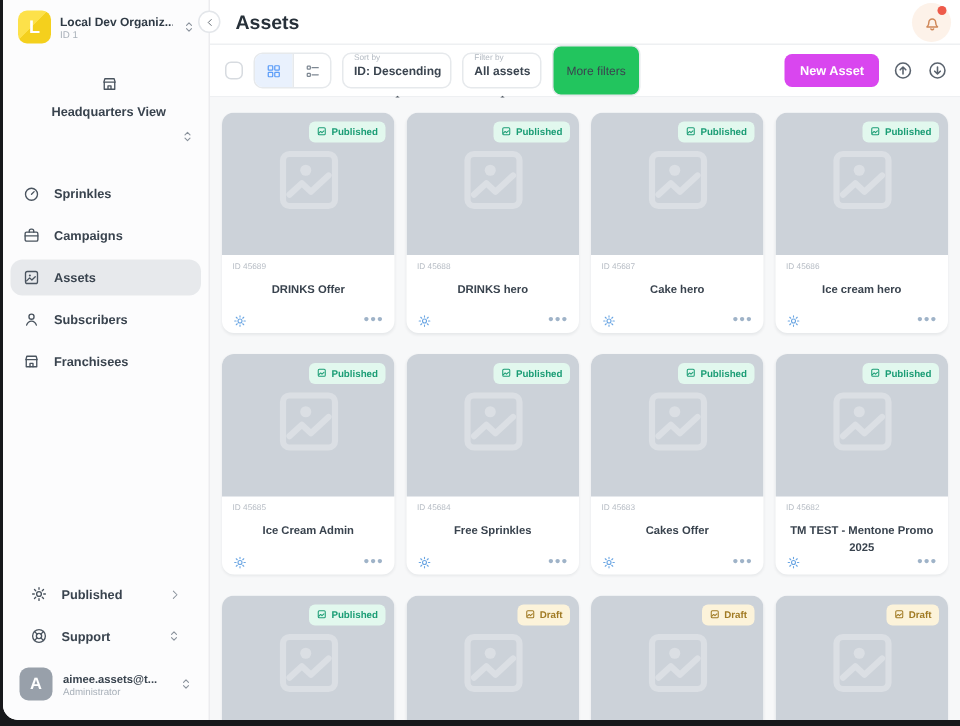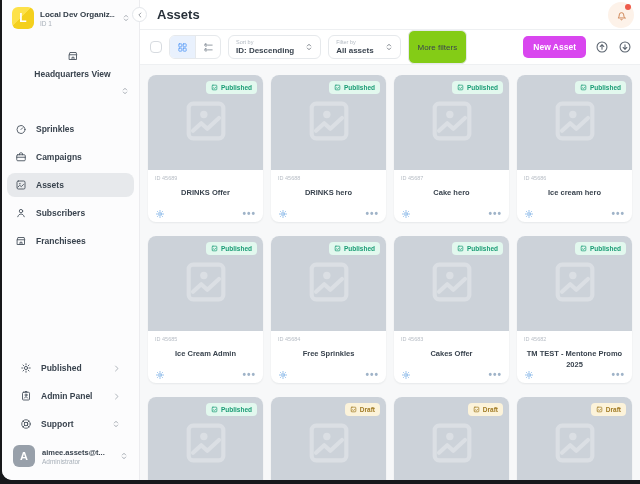--- a/index.html
+++ b/index.html
@@ -64,26 +64,26 @@
 
   .toolbar { height:35px; border-bottom:1px solid #eef0f2; display:flex; align-items:center; gap:7px;
              padding:0 8px 0 10px; flex:none; background:#fff; }
   .checkbox { width:12px; height:12px; border:1px solid #d7dbe0; border-radius:4px; background:#fff; cursor:pointer; flex:none; }
   .segment { display:flex; border:1px solid #e6e9ec; border-radius:6px; overflow:hidden; background:#fff; }
   .seg { width:25px; height:22px; display:flex; align-items:center; justify-content:center;
          color:#7d8792; cursor:pointer; }
   .seg + .seg { border-left:1px solid #e6e9ec; }
   .seg.active { background:#e9f1fd; color:#5a9cf8; }
   .select { height:24px; border:1px solid #e6e9ec; border-radius:6px; display:flex; align-items:center;
-            padding:0 6px 0 7px; gap:10px; background:#fff; cursor:pointer; }
+            padding:0 6px 0 7px; gap:10px; background:#fff; cursor:pointer;flex-direction:column; }
   .sel-lab { font-size:5.5px; color:#b3bac2; }
   .sel-val { font-size:8px; color:#3a444f; font-weight:600; margin-top:1px; white-space:nowrap; }
   .select .updown { color:#555d66; }
   .btn-more { height:24px; border:1px solid #e6e9ec; border-radius:6px; padding:16px 9px; font-size:8px;
-              color:#3a444f; background:#84cc16; display:flex; align-items:center; cursor:pointer;
+              color:#3a444f; background:#22c55e; display:flex; align-items:center; cursor:pointer;
               font-family:"Liberation Sans", sans-serif; }
   .toolbar-right { margin-left:auto; display:flex; align-items:center; gap:9px; }
   .btn-new { height:22px; border:none; border-radius:5px; padding:0 10px; font-size:8.5px; font-weight:700;
              color:#fff; background:#d946ef; cursor:pointer; font-family:"Liberation Sans", sans-serif; }
   .icon-btn { background:none; border:none; color:#5a636e; cursor:pointer; display:flex; padding:0; }
 
   .content { flex:1; background:#f7f8f9; overflow:hidden; padding:10px 8px; }
   .grid { display:grid; grid-template-columns:repeat(4,115px); gap:14px 8px; }
   .card { background:#fff; border-radius:8px; box-shadow:0 1px 2px rgba(20,30,40,.07); overflow:hidden;
           height:147px; cursor:pointer; }
@@ -198,36 +198,20 @@
             <span>Published</span>
             <span class="chev">
               <svg width="9" height="9" viewBox="0 0 24 24" fill="none" stroke="currentColor" stroke-width="1.8" stroke-linecap="round" stroke-linejoin="round">
                 <path d="M9.5 5.5L16 12l-6.5 6.5"></path>
               </svg>
             </span>
           </div>
           <div class="nav-item">
             <span class="nicon">
               <svg width="12" height="12" viewBox="0 0 24 24" fill="none" stroke="currentColor" stroke-width="1.8" stroke-linecap="round" stroke-linejoin="round">
-                <rect x="5" y="4.5" width="14" height="15.5" rx="2"></rect>
-                <path d="M10 4.5V3h4v1.5"></path>
-                <circle cx="12" cy="10" r="2"></circle>
-                <path d="M8.8 16c.8-1.5 1.9-2.2 3.2-2.2s2.4.7 3.2 2.2"></path>
-              </svg>
-            </span>
-            <span>Admin Panel</span>
-            <span class="chev">
-              <svg width="9" height="9" viewBox="0 0 24 24" fill="none" stroke="currentColor" stroke-width="1.8" stroke-linecap="round" stroke-linejoin="round">
-                <path d="M9.5 5.5L16 12l-6.5 6.5"></path>
-              </svg>
-            </span>
-          </div>
-          <div class="nav-item">
-            <span class="nicon">
-              <svg width="12" height="12" viewBox="0 0 24 24" fill="none" stroke="currentColor" stroke-width="1.8" stroke-linecap="round" stroke-linejoin="round">
                 <circle cx="12" cy="12" r="8.5"></circle>
                 <circle cx="12" cy="12" r="3.5"></circle>
                 <path d="M6 6l3.5 3.5M14.5 14.5L18 18M18 6l-3.5 3.5M9.5 14.5L6 18"></path>
               </svg>
             </span>
             <span>Support</span>
             <span class="chev updown">
               <svg width="10" height="10" viewBox="0 0 24 24" fill="none" stroke="currentColor" stroke-width="1.8" stroke-linecap="round" stroke-linejoin="round">
                 <path d="M8 9.5L12 5.5l4 4M8 14.5l4 4 4-4"></path>
               </svg>

